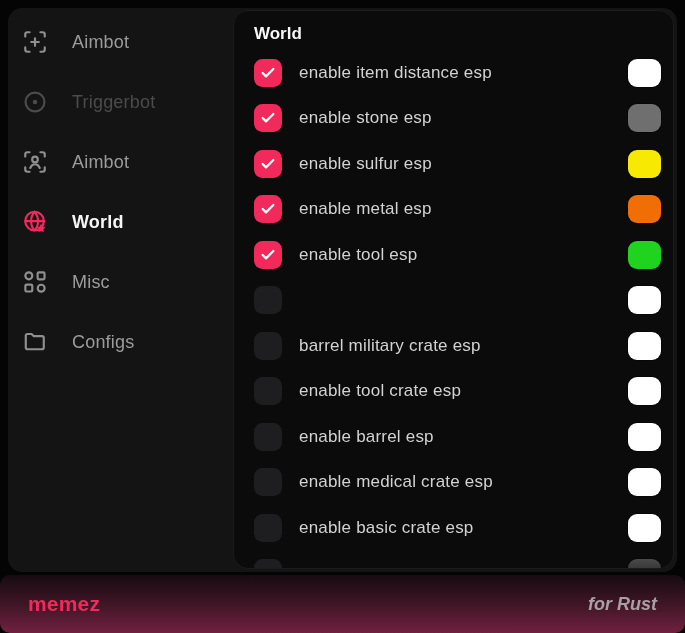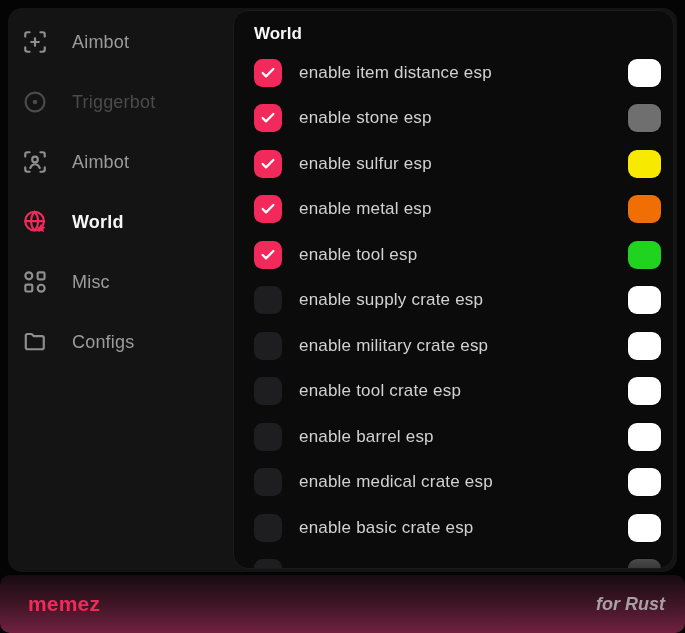--- a/index.html
+++ b/index.html
@@ -42,21 +42,21 @@
   .spacer { flex:1; }
   .swatch {
     width:33px; height:28px; border-radius:9px; flex:0 0 auto; cursor:pointer;
     box-shadow:0 0 0 1px rgba(0,0,0,.35);
   }
   
   .bottombar {
     position:absolute; left:0; right:0; bottom:0; height:58px;
     background:linear-gradient(180deg,#170b10 0%, #3d1524 48%, #702140 100%);
     border-radius:10px; display:flex; align-items:center;
-    padding:0 20px 0 28px;
+    padding:0 28px 0 28px;
   }
   .brand { font-size:21px; font-weight:700; color:#f2295b; letter-spacing:.2px; }
   .tagline { margin-left:auto; font-size:18px; font-weight:600; font-style:italic; color:#a8a0a4; }
 </style>
 </head>
 <body>
 
 <div class="window">
   <nav class="sidebar">
       <div class="side-item state-default">
@@ -172,27 +172,26 @@
             <svg viewBox="0 0 24 24" fill="none" stroke="#ffffff" stroke-width="3.4" stroke-linecap="round" stroke-linejoin="round">
               <polyline points="20 6 9 17 4 12"></polyline>
             </svg>
           </span>
           <span class="esp-label">enable tool esp</span>
           <span class="spacer"></span>
           <span class="swatch" style="background:#1fd31f"></span>
         </div>
         <div class="esp-row">
           <span class="checkbox"></span>
-          <span class="esp-label">enable supply crate esp</span>
-          <span class="spacer"></span>
-          <span class="swatch" style="background:#ffffff"></span>
-        </div>
-        <div class="esp-row">
-          <span class="checkbox"></span>
-          <span class="esp-label">enable military crate esp</span>
+          <span class="spacer"></span>
+          <span class="swatch" style="background:#ffffff"></span>
+        </div>
+        <div class="esp-row">
+          <span class="checkbox"></span>
+          <span class="esp-label">barrel military crate esp</span>
           <span class="spacer"></span>
           <span class="swatch" style="background:#ffffff"></span>
         </div>
         <div class="esp-row">
           <span class="checkbox"></span>
           <span class="esp-label">enable tool crate esp</span>
           <span class="spacer"></span>
           <span class="swatch" style="background:#ffffff"></span>
         </div>
         <div class="esp-row">

